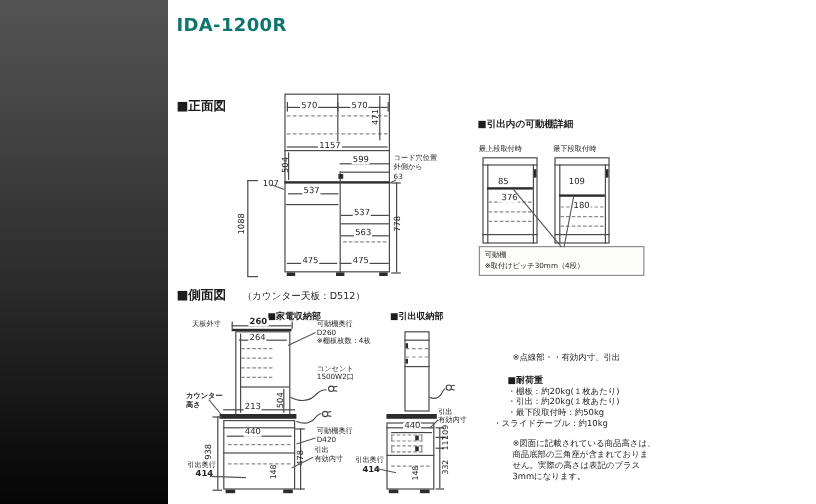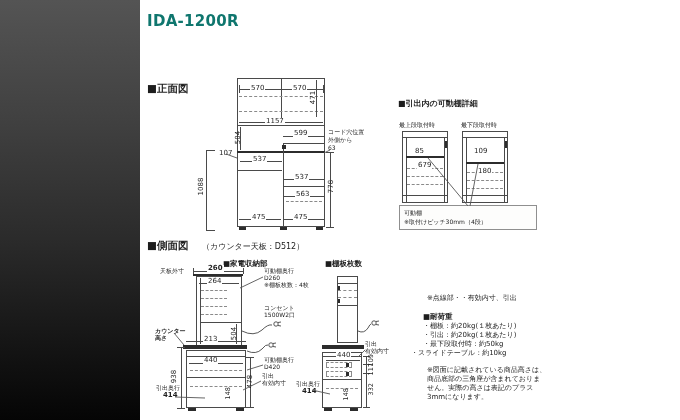--- a/index.html
+++ b/index.html
@@ -107,21 +107,21 @@
     <div class="h" style="left:402px;top:137px;width:46px"></div>
     <div class="v" style="left:406px;top:137px;height:66px"></div>
     <div class="v" style="left:444px;top:137px;height:66px"></div>
     <div class="thick" style="left:445px;top:141px;width:2px;height:7px"></div>
     <div class="thick" style="left:406px;top:156px;width:38px;height:2px"></div>
     <div class="hd" style="left:407px;top:168px;width:36px"></div>
     <div class="hd" style="left:407px;top:176px;width:36px"></div>
     <div class="hd" style="left:407px;top:184px;width:36px"></div>
     <div class="h" style="left:402px;top:195px;width:46px"></div>
     <div class="dim" style="left:414px;top:148px">85</div>
-    <div class="dim" style="left:417px;top:162px">679</div>
+    <div class="dim" style="left:417px;top:162px">376</div>
 
     <div class="bx" style="left:462px;top:131px;width:46px;height:72px"></div>
     <div class="h" style="left:462px;top:137px;width:46px"></div>
     <div class="v" style="left:466px;top:137px;height:66px"></div>
     <div class="v" style="left:504px;top:137px;height:66px"></div>
     <div class="thick" style="left:505px;top:141px;width:2px;height:7px"></div>
     <div class="thick" style="left:466px;top:162px;width:38px;height:2px"></div>
     <div class="hd" style="left:467px;top:172px;width:36px"></div>
     <div class="hd" style="left:467px;top:180px;width:36px"></div>
     <div class="hd" style="left:467px;top:188px;width:36px"></div>
@@ -186,21 +186,21 @@
     <div class="t6" style="left:264px;top:274px">D260</div>
     <div class="t6" style="left:264px;top:281px">※棚板枚数：4枚</div>
     <div class="t6" style="left:264px;top:304px">コンセント</div>
     <div class="t6" style="left:264px;top:311px">1500W2口</div>
     <div class="t6" style="left:264px;top:356px">可動棚奥行</div>
     <div class="t6" style="left:264px;top:363px">D420</div>
     <div class="t6" style="left:262px;top:372px">引出</div>
     <div class="t6" style="left:262px;top:379px">有効内寸</div>
   </div>
 
-  <div class="sec sec-sm" style="left:325px;top:259px">■棚板枚数</div>
+  <div class="sec sec-sm" style="left:325px;top:259px">■引出収納部</div>
   <div>
     <div class="bx" style="left:337px;top:276px;width:21px;height:67px"></div>
     <div class="h" style="left:337px;top:283px;width:21px"></div>
     <div class="hd" style="left:338px;top:290px;width:19px"></div>
     <div class="hd" style="left:338px;top:297px;width:19px"></div>
     <div class="h" style="left:337px;top:305px;width:21px"></div>
     <div class="thick" style="left:338px;top:286px;width:2px;height:4px"></div>
     <div class="thick" style="left:338px;top:299px;width:2px;height:4px"></div>
     <div class="thick" style="left:322px;top:345px;width:42px;height:4px"></div>
     <div class="bx" style="left:322px;top:352px;width:40px;height:56px"></div>

